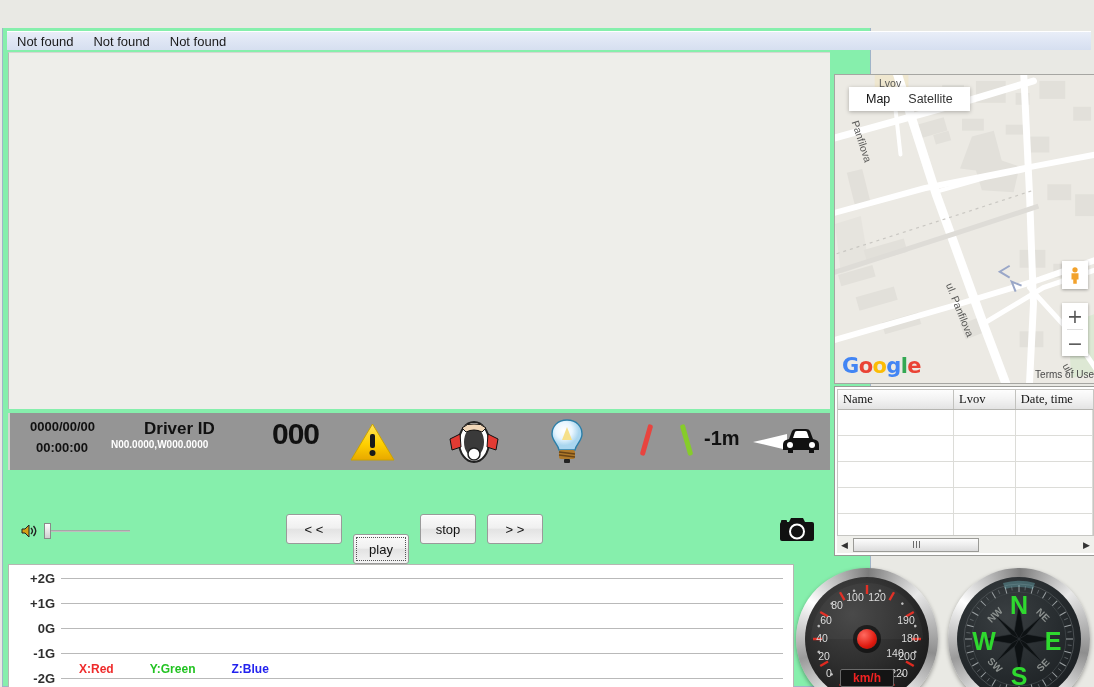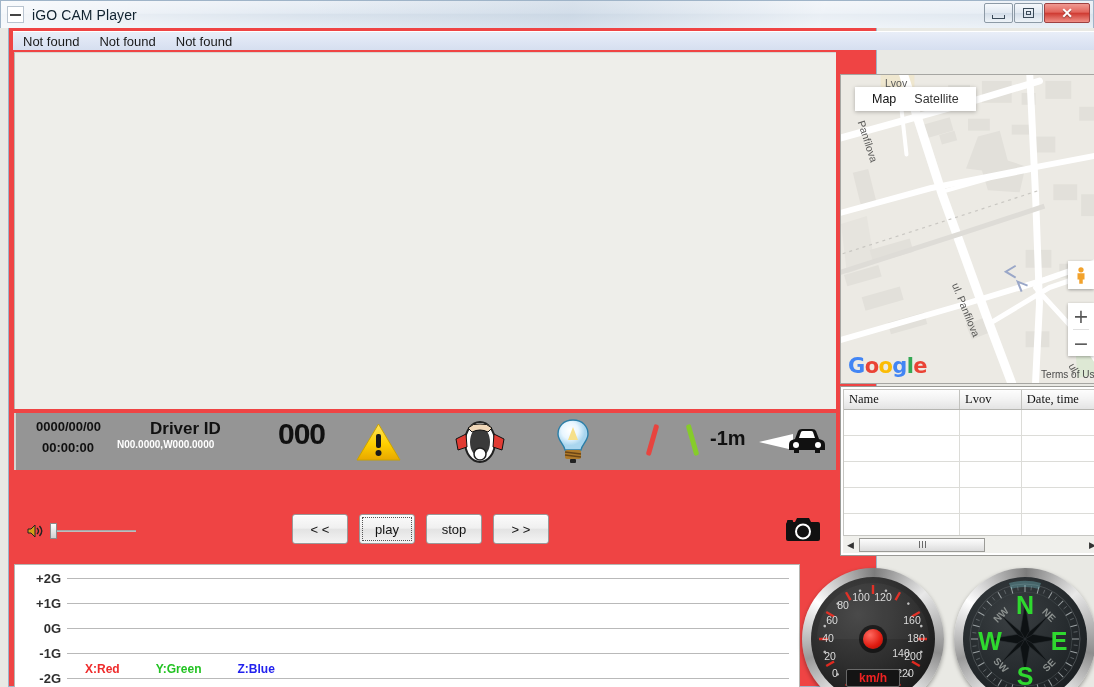--- a/index.html
+++ b/index.html
@@ -33,22 +33,22 @@
     display:flex;align-items:center;justify-content:center;box-sizing:border-box;}
   .tb-btn.close{width:46px;border-color:#9e4040;
     background:linear-gradient(180deg,#f09a92 0%,#e2655c 45%,#cf3c33 52%,#ef8f86 100%);}
   .gl-min{width:11px;height:3px;border:1px solid #3a4a58;border-top:none;background:transparent;margin-top:7px;}
   .gl-max{width:11px;height:10px;border:1px solid #3a4a58;box-sizing:border-box;position:relative;}
   .gl-max:before{content:"";position:absolute;left:2px;top:2px;right:2px;bottom:2px;border:1px solid #3a4a58;}
   .gl-close{color:#fff;font-size:14px;font-weight:bold;line-height:1;text-shadow:0 1px 1px rgba(0,0,0,.4);}
 
   
   .frame{
-    position:absolute;left:8px;top:28px;width:869px;height:659px;
-    background:#ef4444;border:1px solid #9fb4c8;border-top:none;box-sizing:border-box;
+    position:absolute;left:2px;top:28px;width:869px;height:659px;
+    background:#86efac;border:1px solid #9fb4c8;border-top:none;box-sizing:border-box;
   }
 
   
   .menubar{
     position:absolute;left:4px;top:3px;width:1084px;height:19px;
     background:linear-gradient(180deg,#e9eef8 0%,#dfe6f4 50%,#d6dff0 100%);
     border-top:1px solid #fff;
     display:flex;align-items:center;box-sizing:border-box;
   }
   .menu-item{font-size:13px;color:#1a1a1a;padding:0 10px;line-height:19px;cursor:default;}
@@ -107,21 +107,21 @@
 
   .transport{position:absolute;left:283px;top:486px;height:30px;display:flex;gap:11px;}
   .tbtn{
     width:56px;height:30px;box-sizing:border-box;
     background:linear-gradient(180deg,#fbfbfb 0%,#f0f0f0 46%,#e3e3e3 52%,#f4f4f4 100%);
     border:1px solid #9a9a9a;border-radius:3px;
     font-family:"Liberation Sans", sans-serif;font-size:13px;color:#111;
     display:flex;align-items:center;justify-content:center;cursor:default;
     box-shadow:inset 0 1px 0 #fff;
   }
-  .tbtn.focus{position:relative;}
+  .tbtn.focus{position:relative;margin-top:20px;}
   .tbtn.focus:after{content:"";position:absolute;left:2px;top:2px;right:2px;bottom:2px;
     border:1px dotted #555;pointer-events:none;}
   .snapshot{position:absolute;left:776px;top:487px;width:36px;height:28px;cursor:default;}
 
   
   .mappanel{
     position:absolute;left:831px;top:46px;width:263px;height:310px;
     background:#e8e6e1;border:1px solid #a6a6a2;box-sizing:border-box;overflow:hidden;
   }
   .map-canvas{position:absolute;left:0;top:0;width:100%;height:100%;background:#e9e7e2;}
@@ -207,38 +207,20 @@
   .cp-card{position:absolute;font-weight:bold;font-family:"Liberation Sans",sans-serif;
     transform:translate(-50%,-50%);color:#2fd92f;}
   .cp-sub{position:absolute;font-weight:bold;font-size:10px;font-family:"Liberation Sans",sans-serif;
     transform:translate(-50%,-50%);color:#8c918f;}
 </style>
 </head>
 <body>
 
 <div id="app">
 
-  <div class="titlebar">
-    <div class="tb-sheen"></div>
-    <div class="tb-icon">
-        <i></i>
-      </div>
-    <div class="tb-title">iGO CAM Player</div>
-    <div class="tb-btns">
-      <div class="tb-btn">
-          <div class="gl-min"></div>
-        </div>
-      <div class="tb-btn">
-          <div class="gl-max"></div>
-        </div>
-      <div class="tb-btn close">
-          <div class="gl-close">✕</div>
-        </div>
-    </div>
-  </div>
 
   <div class="frame">
 
     <div class="menubar">
       <div class="menu-item">Not found</div>
       <div class="menu-item">Not found</div>
       <div class="menu-item">Not found</div>
     </div>
 
     <div class="video"></div>
@@ -523,21 +505,21 @@
             <path d="M6 62 A56 56 0 0 1 118 62 Z" fill="rgba(255,255,255,.035)"></path>
           </svg>
           <div class="sp-num" style="left:24px;top:96px;">0</div>
           <div class="sp-num" style="left:19px;top:79px;">20</div>
           <div class="sp-num" style="left:17px;top:61px;">40</div>
           <div class="sp-num" style="left:21px;top:43px;">60</div>
           <div class="sp-num" style="left:32px;top:28px;">80</div>
           <div class="sp-num" style="left:50px;top:20px;">100</div>
           <div class="sp-num" style="left:72px;top:20px;">120</div>
           <div class="sp-num" style="left:90px;top:28px;margin-top:48px;">140</div>
-          <div class="sp-num" style="left:101px;top:43px;">160</div>
+          <div class="sp-num" style="left:101px;top:43px;">190</div>
           <div class="sp-num" style="left:105px;top:61px;">180</div>
           <div class="sp-num" style="left:102px;top:79px;">200</div>
           <div class="sp-num" style="left:94px;top:96px;">220</div>
           <div class="hub"></div>
           <div class="kmh">km/h</div>
         </div>
       </div>
 
       <div class="gauge compass">
         <div class="bezel"></div>

